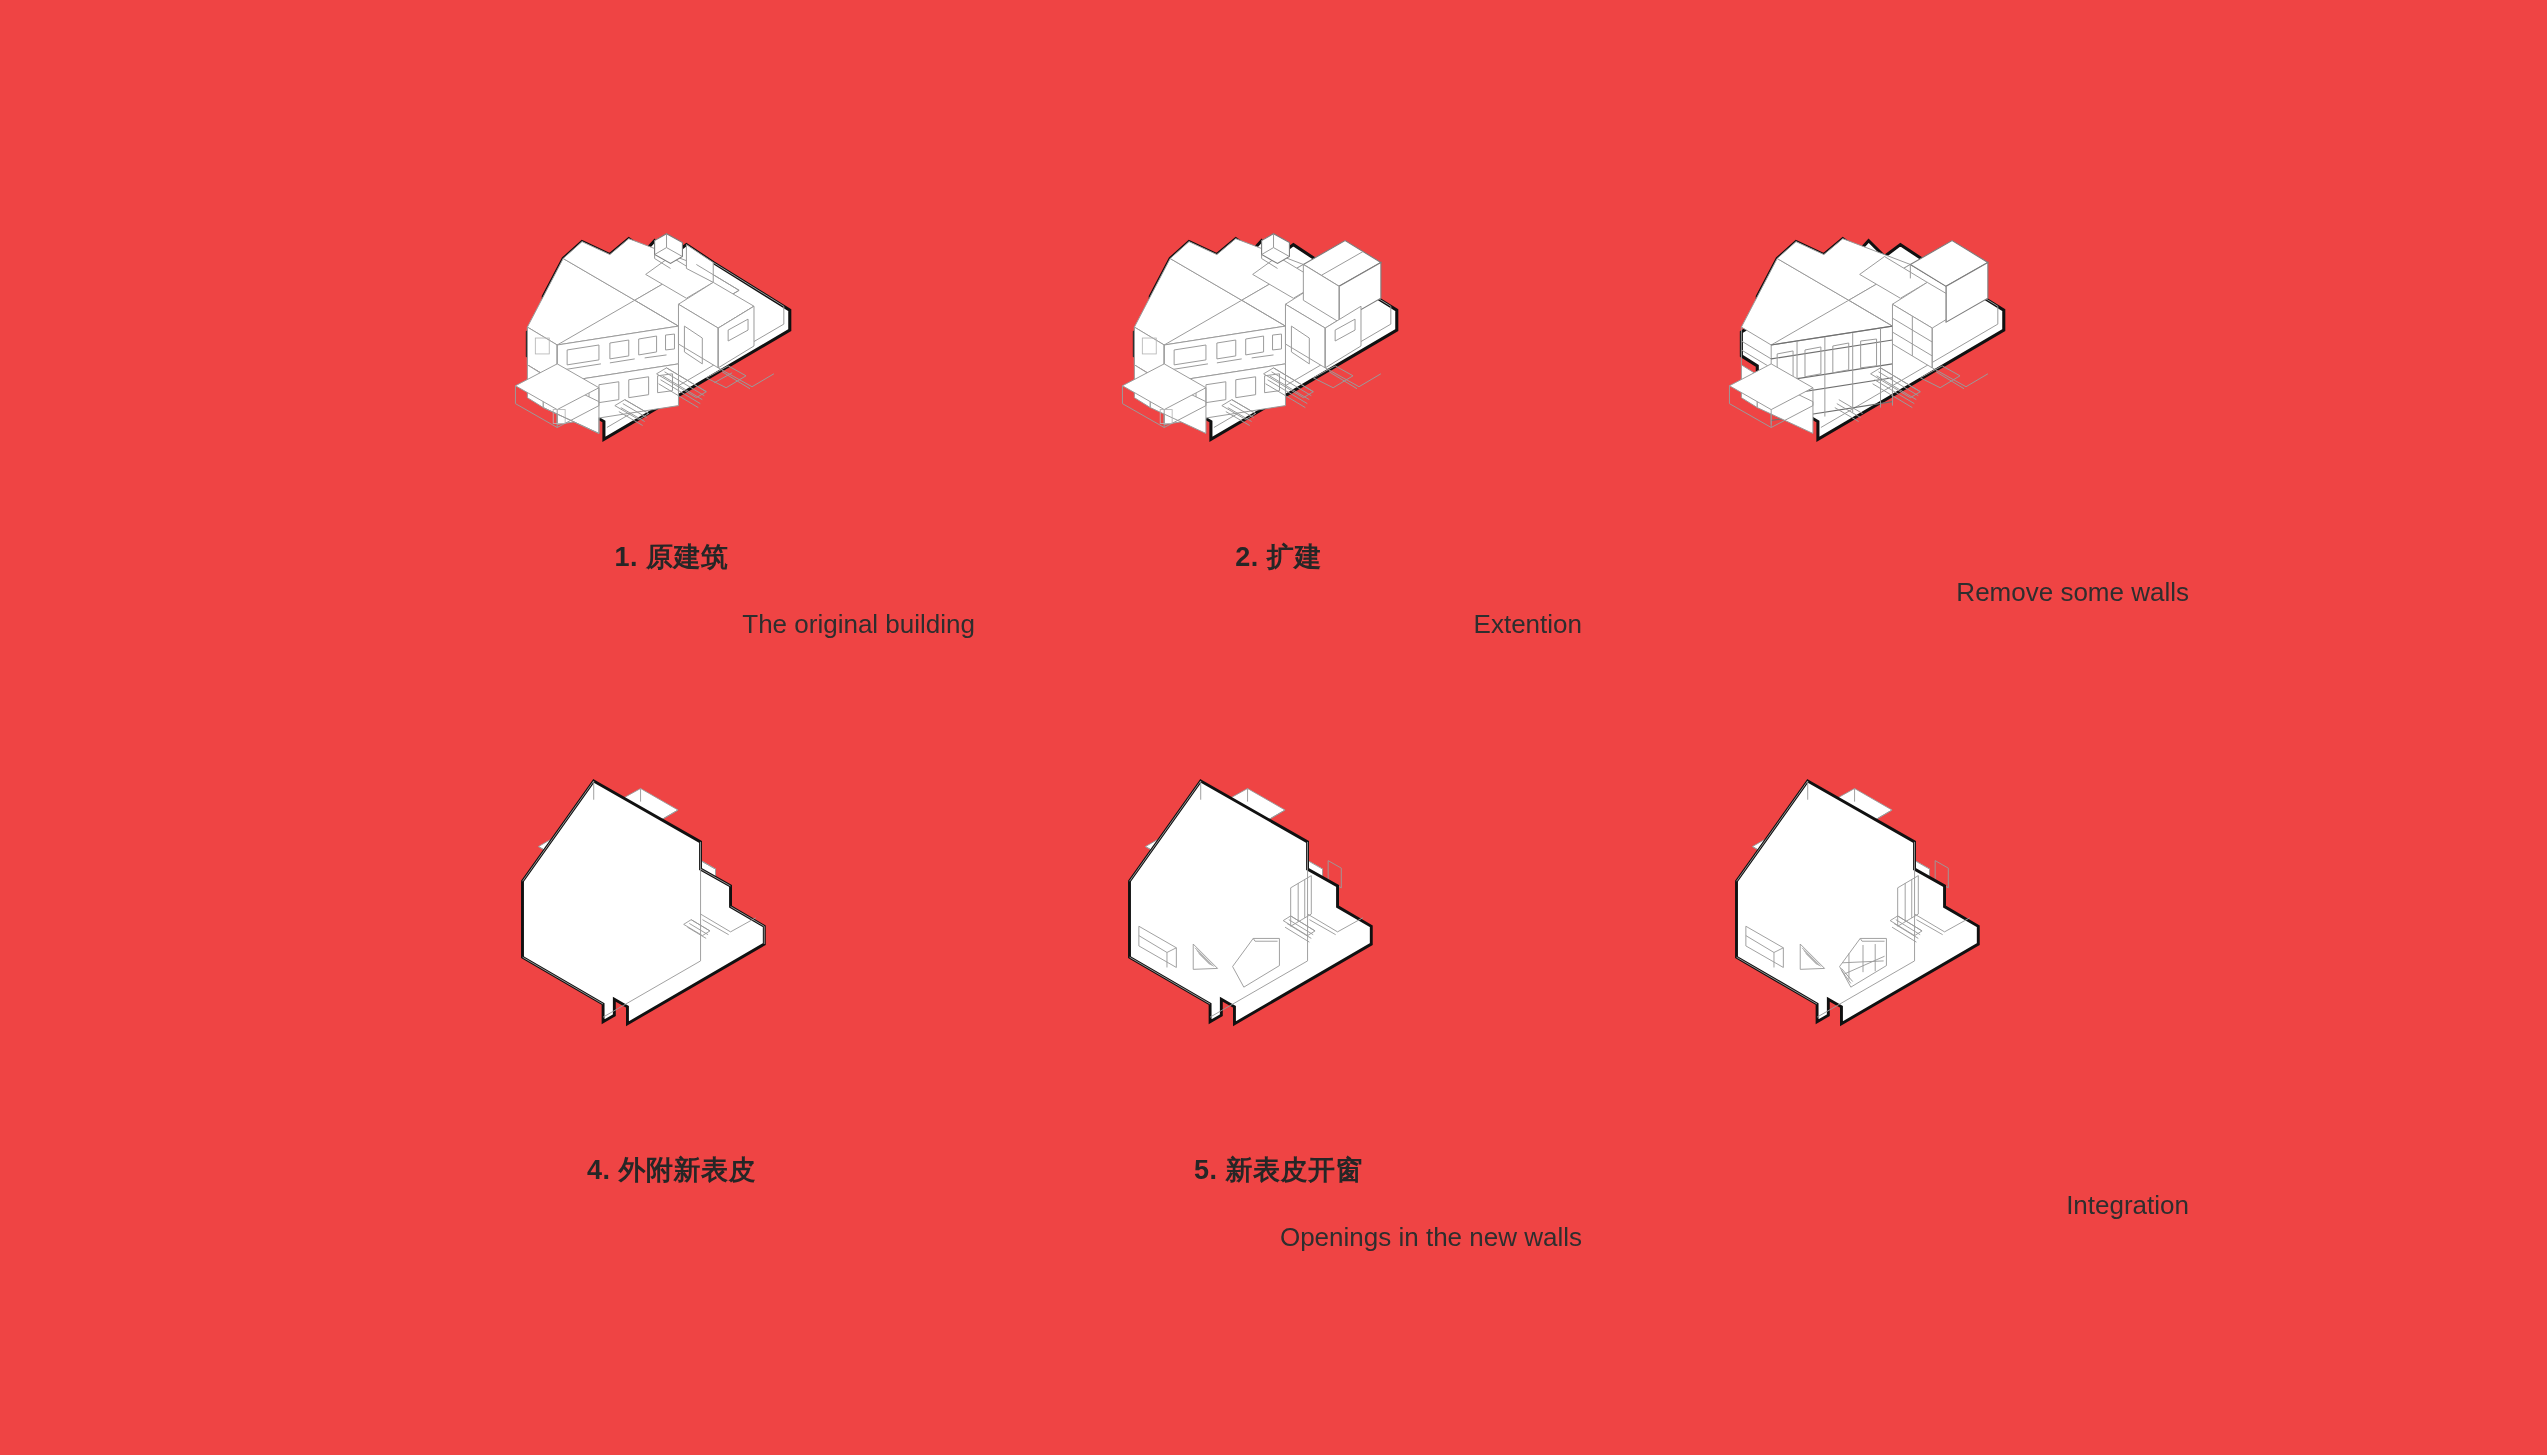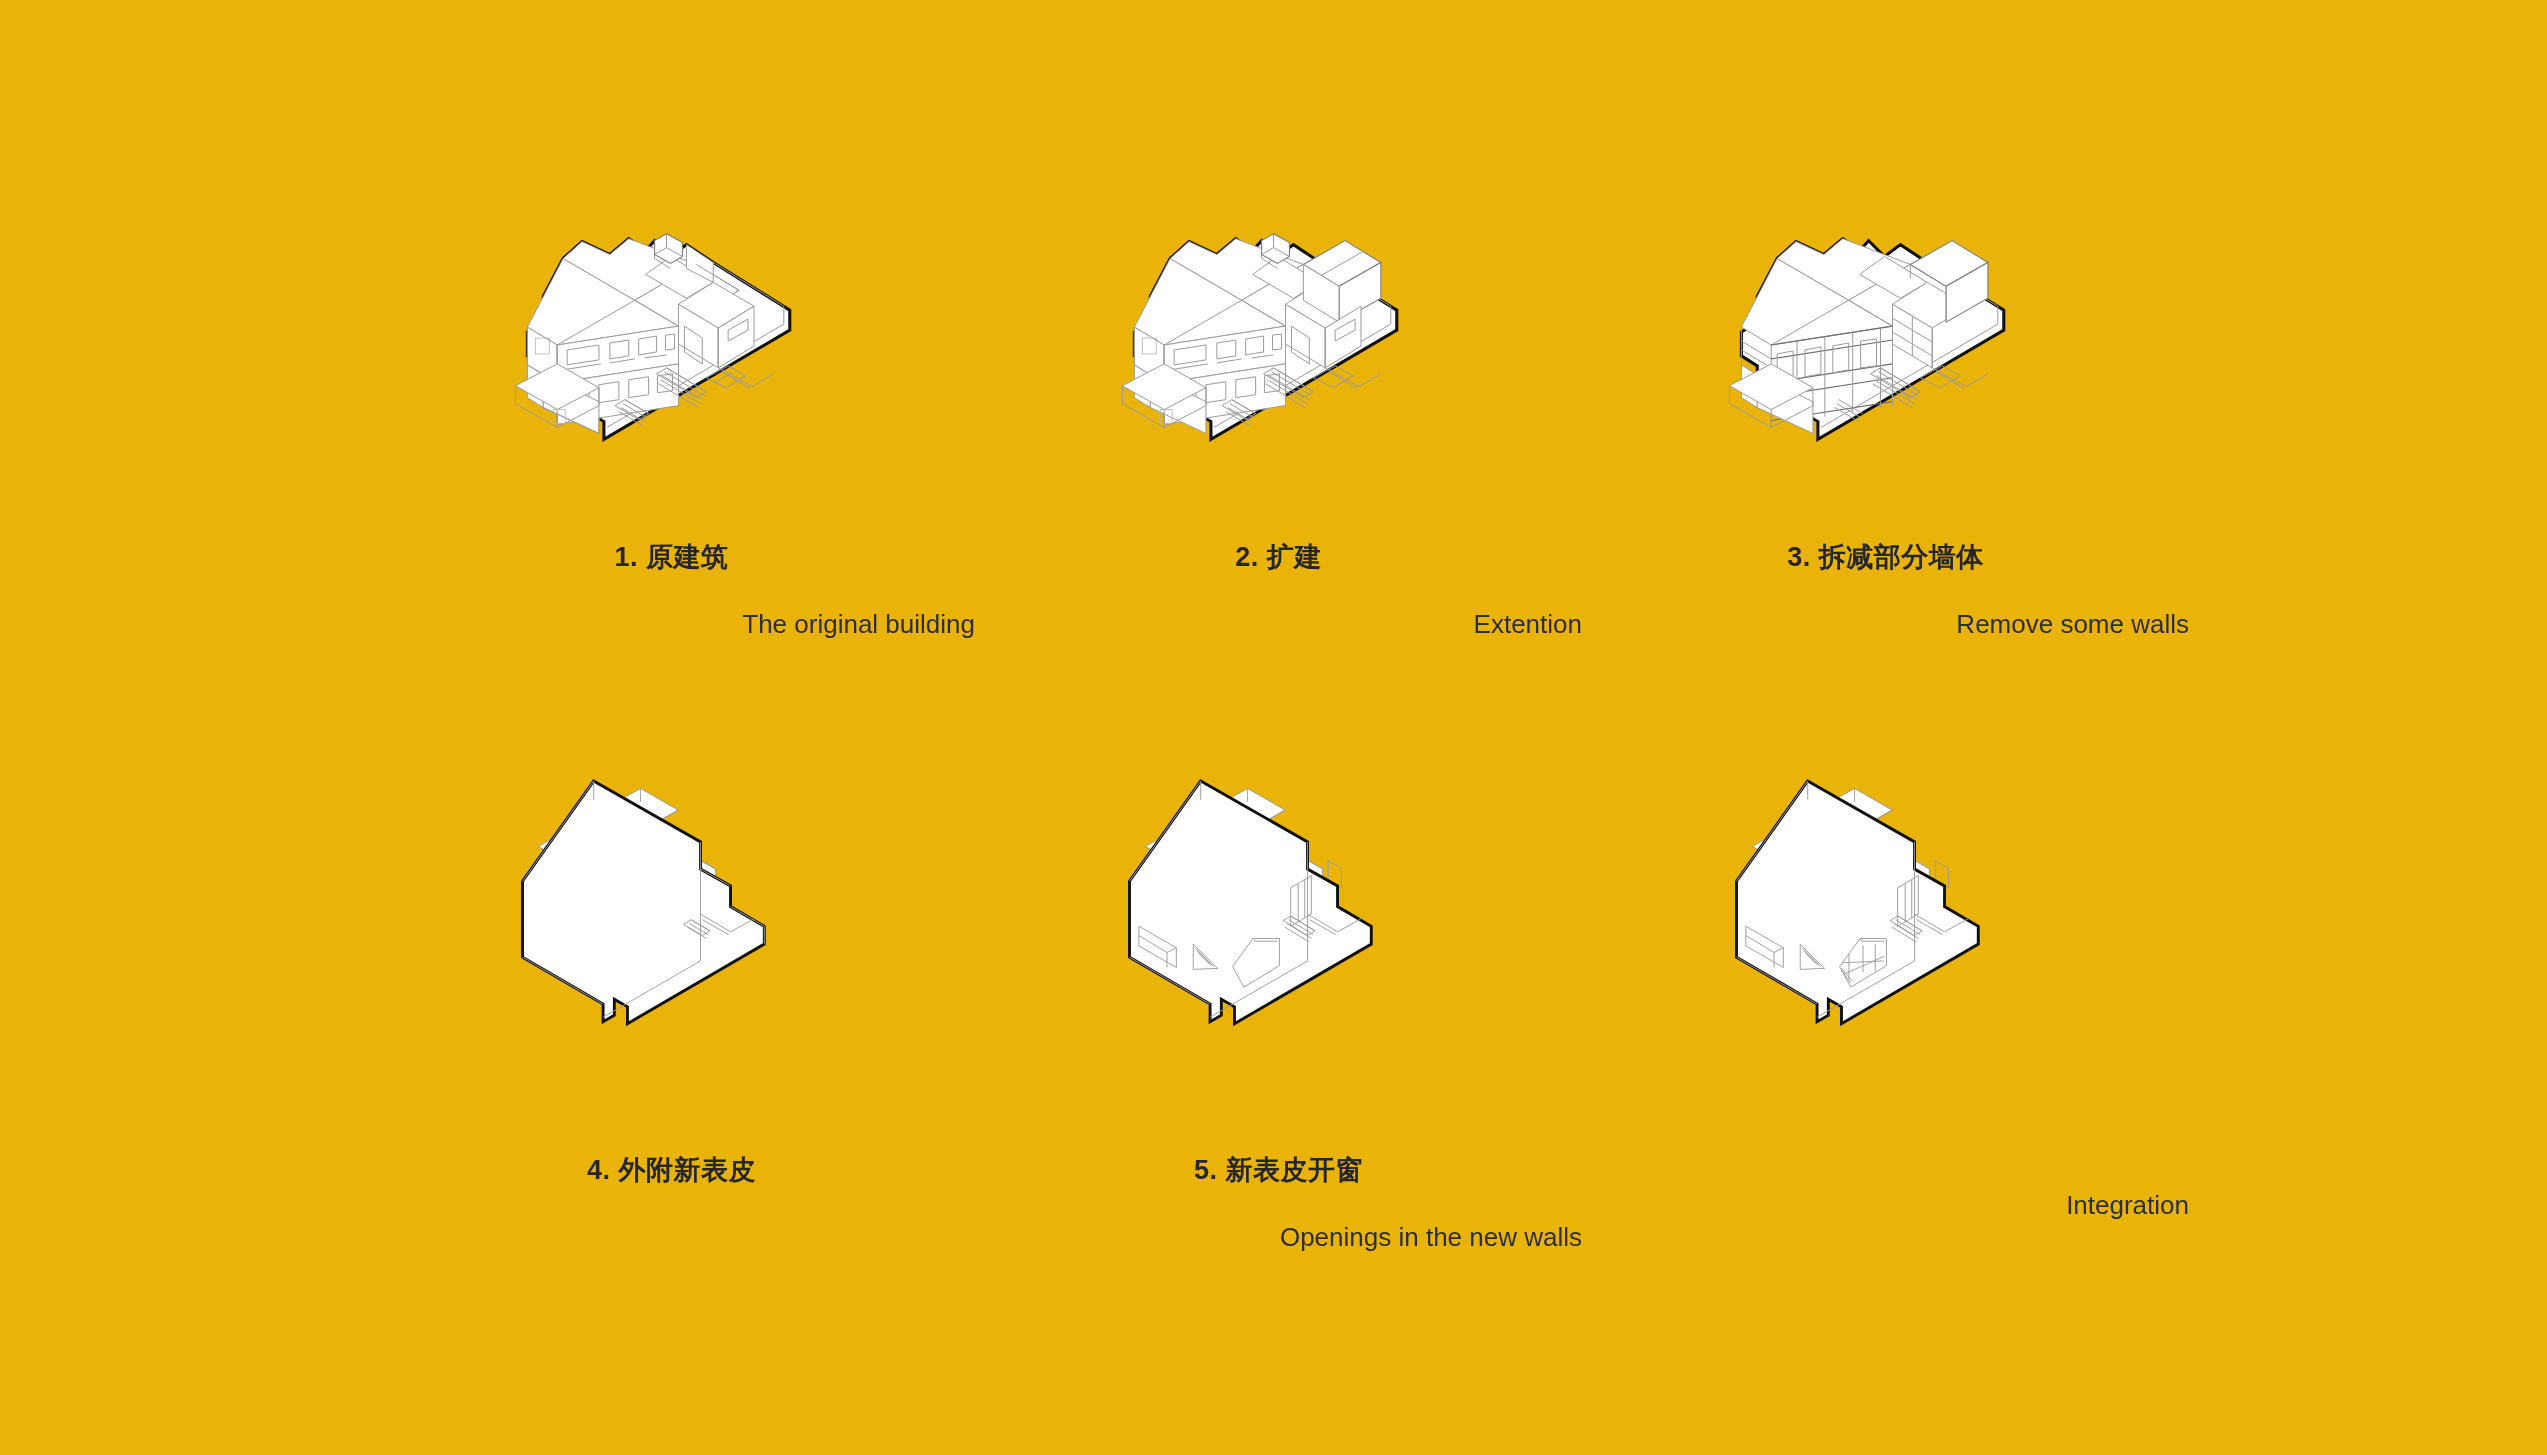--- a/index.html
+++ b/index.html
@@ -11,21 +11,21 @@
     width: 2547px;
     height: 1456px;
     font-family: "Liberation Sans", "DejaVu Sans", sans-serif;
     color: #2b2b2b;
     overflow: hidden;
   }
   #board {
     position: relative;
     width: 2547px;
     height: 1456px;
-    background: #eab308;
+    background: #ef4444;
   }
   .grid {
     position: absolute;
     left: 368px;
     top: 179px;
     width: 1821px;
     height: 1184px;
     display: grid;
     grid-template-columns: repeat(3, 607px);
     grid-template-rows: 557px 627px;
@@ -331,21 +331,20 @@
             <path class="thin" d="M258,222 L282,236 M256,226 L280,240 M254,230 L278,244"></path>
             <path class="thin" d="M340,200 L362,188 L380,198 L360,210 Z"></path>
           </g>
           <g>
             <path class="thin" d="M352,190 L386,209 L408,196"></path>
             <path class="thin" d="M356,194 L384,211"></path>
           </g>
         </svg>
       </div>
       <div class="caption-block">
-        <div class="cap-cn">3. 拆减部分墙体</div>
         <div class="cap-en">Remove some walls</div>
       </div>
     </div>
 
     <div class="cell row2">
       <div class="figure">
         <svg viewBox="0 0 610 350" xmlns="http://www.w3.org/2000/svg">
           <g>
             <polygon class="faceW" points="163,118 236,160 310,118 236,76"></polygon>
             <polygon class="faceW" points="236,160 310,118 352,142 278,184"></polygon>

